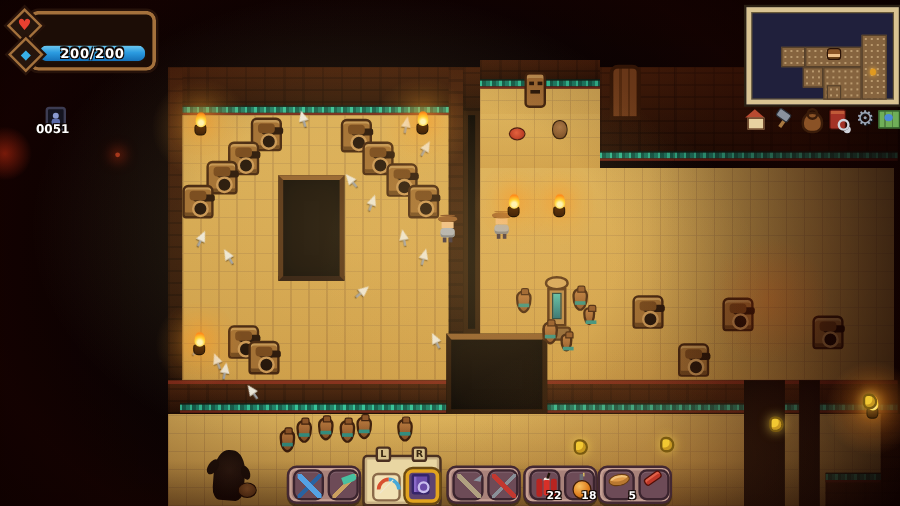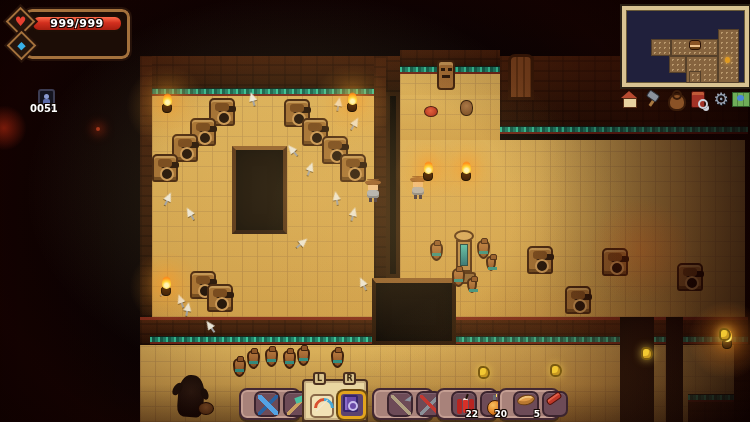--- a/index.html
+++ b/index.html
@@ -135,21 +135,21 @@
   .mi-journal::after{content:"";position:absolute;left:9px;top:9px;width:6px;height:6px;border:2px solid #cfd2da;border-radius:50%;box-shadow:3px 4px 0 -2px #cfd2da;}
   .mi-gear{color:#9aa4b4;font-size:17px;line-height:18px;text-align:center;text-shadow:1px 1px 0 #14181e;}
   .mi-map::before{content:"";position:absolute;left:1px;top:2px;width:16px;height:13px;background:#6fae58;border:1px solid #2e5a28;
       background-image:linear-gradient(90deg,transparent 4px,rgba(0,0,0,.25) 4px 5px,transparent 5px 10px,rgba(0,0,0,.25) 10px 11px,transparent 11px);}
   .mi-map::after{content:"";position:absolute;left:6px;top:5px;width:7px;height:6px;background:#4a8ad8;border-radius:50%;}
 
   
   .hb-group{top:388px;width:62px;height:32px;background:#a8827a;border:2px solid #432832;border-radius:8px;
             box-shadow:inset 0 0 0 2px #c49e92, 0 2px 0 rgba(0,0,0,.4);}
   .hb-slot{width:26px;height:26px;top:1px;background:#6d4b57;border:2px solid #3b242e;border-radius:7px;
-           box-shadow:inset 0 1px 0 rgba(255,255,255,.12);cursor:pointer;margin-left:10px;}
+           box-shadow:inset 0 1px 0 rgba(255,255,255,.12);cursor:pointer;}
   .hb-slot .item{left:2px;top:2px;}
   #hb-center{left:302px;top:379px;width:66px;height:43px;background:#e9d6a2;border:2px solid #4a3020;border-radius:4px;
              box-shadow:inset 0 0 0 2px #c9b184, 0 2px 0 rgba(0,0,0,.4);}
   .hb-tab{top:-9px;width:13px;height:13px;background:#d8c28c;border:2px solid #4a3020;border-radius:3px;
           font-size:8px;font-weight:bold;color:#3a2812;text-align:center;line-height:9px;cursor:pointer;}
   #slot-L{left:6px;top:13px;width:24px;height:24px;background:#f2e2b6;border:2px solid #8a6a4a;border-radius:5px;cursor:pointer;}
   #slot-R{left:34px;top:10px;width:28px;height:28px;background:#5c4370;border:3px solid #e2a41e;border-radius:6px;
           box-shadow:0 0 0 2px #6b4a12;cursor:pointer;}
   .count{right:-3px;bottom:-4px;font-size:9px;font-weight:bold;z-index:5;}
 
@@ -312,21 +312,21 @@
     <div class="flame" style="left:162px;top:276px;"></div>
     <div class="torch-stand" style="left:722px;top:340px;"></div>
     <div class="flame" style="left:723px;top:329px;"></div>
     <div class="gold" style="left:478px;top:366px;"></div>
     <div class="gold" style="left:550px;top:364px;"></div>
     <div class="gold" style="left:719px;top:328px;"></div>
     <div class="gold" style="left:641px;top:347px;"></div>
   </div>
 
   <div id="bars-frame">
-    <div id="hp-bar" class="bar otext">999/999</div>
+    <div id="mp-bar" class="bar otext">200/200</div>
   </div>
   <div id="hp-plate" class="plate">
     <span>♥</span>
   </div>
   <div id="mp-plate" class="plate">
     <span>◆</span>
   </div>
   <div id="counter-icon"></div>
   <div id="counter-text" class="otext">0051</div>
 
@@ -377,21 +377,21 @@
     </div>
   </div>
 
   <div class="hb-group" style="left:436px;">
     <div class="hb-slot" style="left:3px;">
       <div class="item item-dynamite"></div>
       <span class="count otext">22</span>
     </div>
     <div class="hb-slot" style="left:32px;">
       <div class="item item-bomb"></div>
-      <span class="count otext">20</span>
+      <span class="count otext">18</span>
     </div>
   </div>
 
   <div class="hb-group" style="left:498px;">
     <div class="hb-slot" style="left:3px;">
       <div class="item item-bread"></div>
       <span class="count otext">5</span>
     </div>
     <div class="hb-slot" style="left:32px;">
       <div class="item item-jerky"></div>

